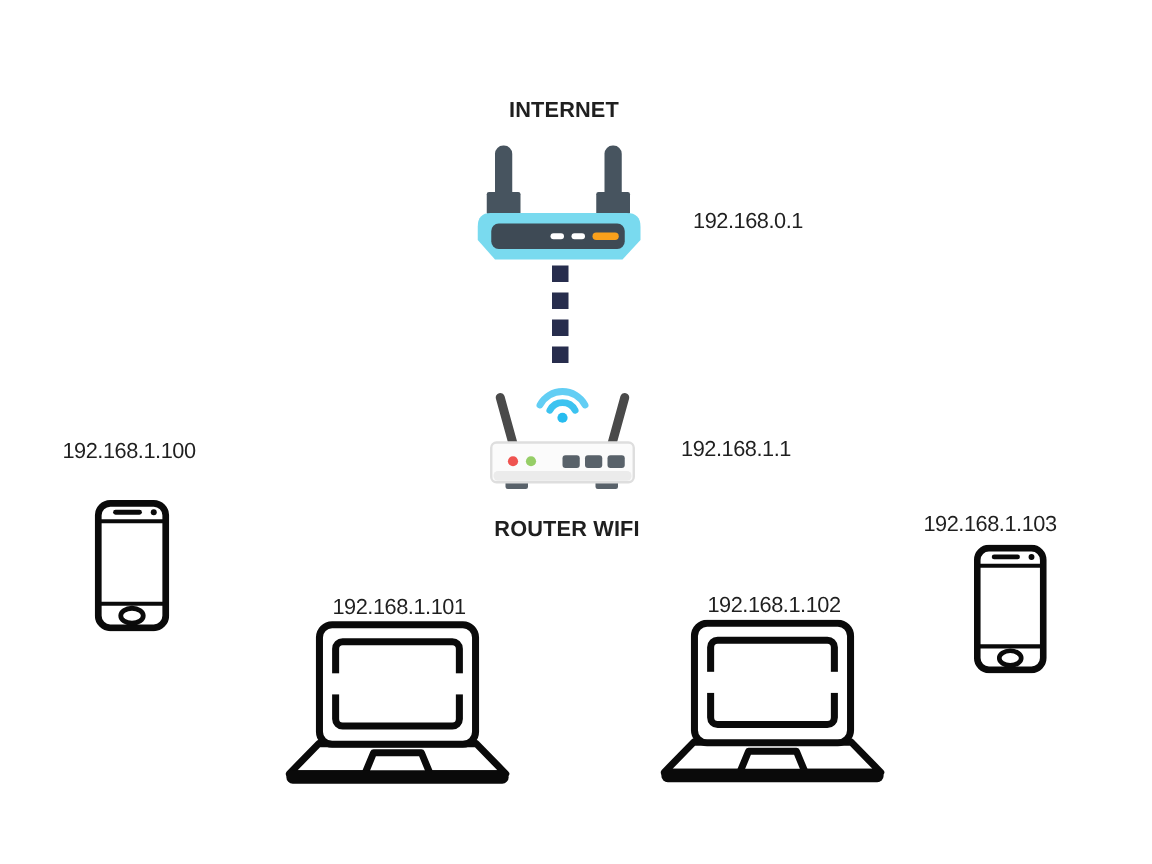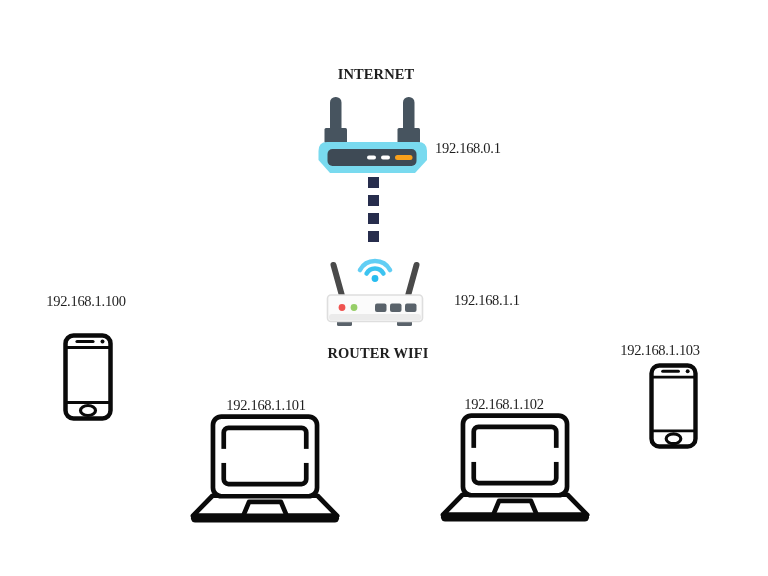--- a/index.html
+++ b/index.html
@@ -1,21 +1,21 @@
 <!DOCTYPE html>
 <html><head>
 <meta charset="utf-8">
 <style>
   html, body { margin: 0; padding: 0; background: #ffffff; }
   .canvas {
     position: relative;
     width: 768px; height: 576px;
     background: #ffffff;
     overflow: hidden;
-    font-family: Liberation Serif, serif;
+    font-family: Liberation Sans, sans-serif;
     border-radius: 23px;
   }
   .node { position: absolute; }
   .label {
     position: absolute;
     font-size: 14.5px;
     letter-spacing: -0.3px;
     line-height: 18px;
     color: #1f1f1f;
     white-space: nowrap;
@@ -88,21 +88,21 @@
 
 <div class="canvas">
 
   <div class="label bold center" style="left:376px; top:65px;">INTERNET</div>
 
   <div class="node" style="left:318px; top:96px;">
     <svg width="110" height="80" viewBox="0 0 110 80">
       <use href="#sym-modem"></use>
     </svg>
   </div>
-  <div class="label" style="left:435px; top:139px;">192.168.0.1</div>
+  <div class="label" style="left:462px; top:139px;">192.168.0.1</div>
 
   <div class="connector" style="left:368px; top:177px;">
     <span class="dot"></span>
     <span class="dot"></span>
     <span class="dot"></span>
     <span class="dot"></span>
   </div>
 
   <div class="node" style="left:325px; top:258px;">
     <svg width="100" height="72" viewBox="0 0 100 72">
@@ -119,21 +119,21 @@
     </svg>
   </div>
 
   <div class="label center" style="left:266px; top:396px;">192.168.1.101</div>
   <div class="node" style="left:190px; top:414px;">
     <svg width="150" height="111" viewBox="0 0 160 118">
       <use href="#sym-laptop"></use>
     </svg>
   </div>
 
-  <div class="label center" style="left:504px; top:395px;">192.168.1.102</div>
+  <div class="label center" style="left:516px; top:395px;">192.168.1.102</div>
   <div class="node" style="left:440px; top:413px;">
     <svg width="150" height="111" viewBox="0 0 160 118">
       <use href="#sym-laptop"></use>
     </svg>
   </div>
 
   <div class="label center" style="left:660px; top:341px;">192.168.1.103</div>
   <div class="node" style="left:649px; top:363px;">
     <svg width="49" height="86" viewBox="0 0 50 88">
       <use href="#sym-phone"></use>

